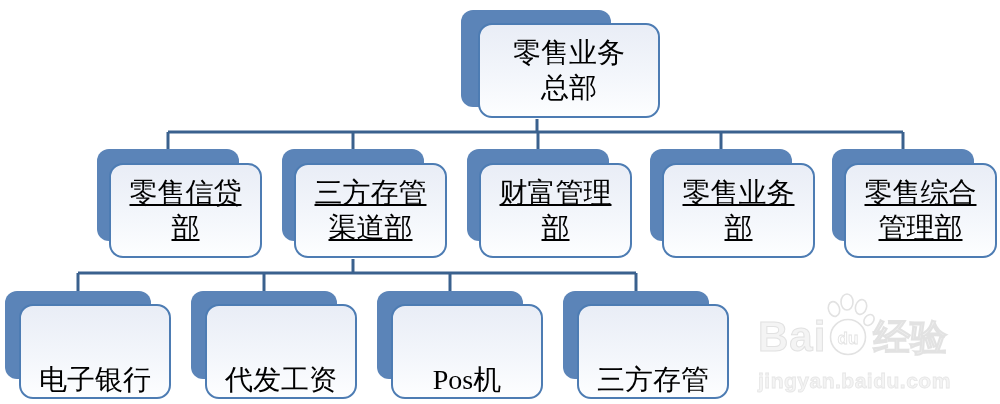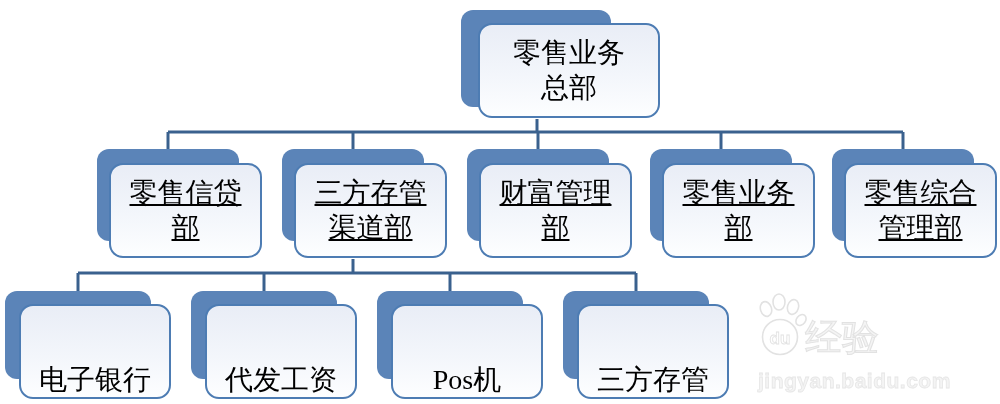--- a/index.html
+++ b/index.html
@@ -41,21 +41,21 @@
   .watermark{
     position:absolute;left:758px;top:292px;width:220px;
     font-family:"Liberation Sans","DejaVu Sans",sans-serif;
     color:#f4f4f4;
     -webkit-text-stroke:1px #e2e2e2;
     user-select:none;
   }
   .wm-row1{display:flex;align-items:flex-end;height:64px;}
   .wm-bai{font-size:42px;font-weight:bold;line-height:0.9;letter-spacing:1px;}
   .wm-paw{margin:0 -2px -1px -3px;}
-  .wm-cn{font-size:37px;font-weight:normal;line-height:1;}
+  .wm-cn{font-size:37px;font-weight:bold;line-height:1;}
   .wm-url{margin-top:13px;font-size:21px;font-weight:bold;letter-spacing:0.5px;
           -webkit-text-stroke:0.8px #e6e6e6;}
 </style>
 </head>
 <body>
 
 <div class="canvas">
 
   <svg class="connectors" viewBox="0 0 1000 404" xmlns="http://www.w3.org/2000/svg">
     <g stroke="#3a618e" stroke-width="3" fill="none">
@@ -141,20 +141,21 @@
   </div>
   <div class="node lv3" style="left:563px;top:291px">
     <div class="back"></div>
     <div class="front">
       <span>三方存管</span>
     </div>
   </div>
 
   <div class="watermark">
     <div class="wm-row1">
+      <span class="wm-bai">Bai</span>
       <svg class="wm-paw" width="52" height="64" viewBox="0 0 52 64" xmlns="http://www.w3.org/2000/svg">
         <g stroke="#e2e2e2" stroke-width="1.6" fill="#ffffff">
           <ellipse cx="11" cy="16" rx="5.5" ry="7.5" transform="rotate(-18 11 16)"></ellipse>
           <ellipse cx="24" cy="9" rx="6" ry="8"></ellipse>
           <ellipse cx="38" cy="14" rx="5.5" ry="7.5" transform="rotate(16 38 14)"></ellipse>
           <ellipse cx="46" cy="27" rx="4.5" ry="6" transform="rotate(38 46 27)"></ellipse>
           <circle cx="25" cy="44" r="17.5"></circle>
         </g>
         <text x="25" y="51" text-anchor="middle" font-family="Liberation Sans, DejaVu Sans, sans-serif" font-size="17" font-weight="bold" fill="#ffffff" stroke="#e2e2e2" stroke-width="0.8">du</text>
       </svg>

